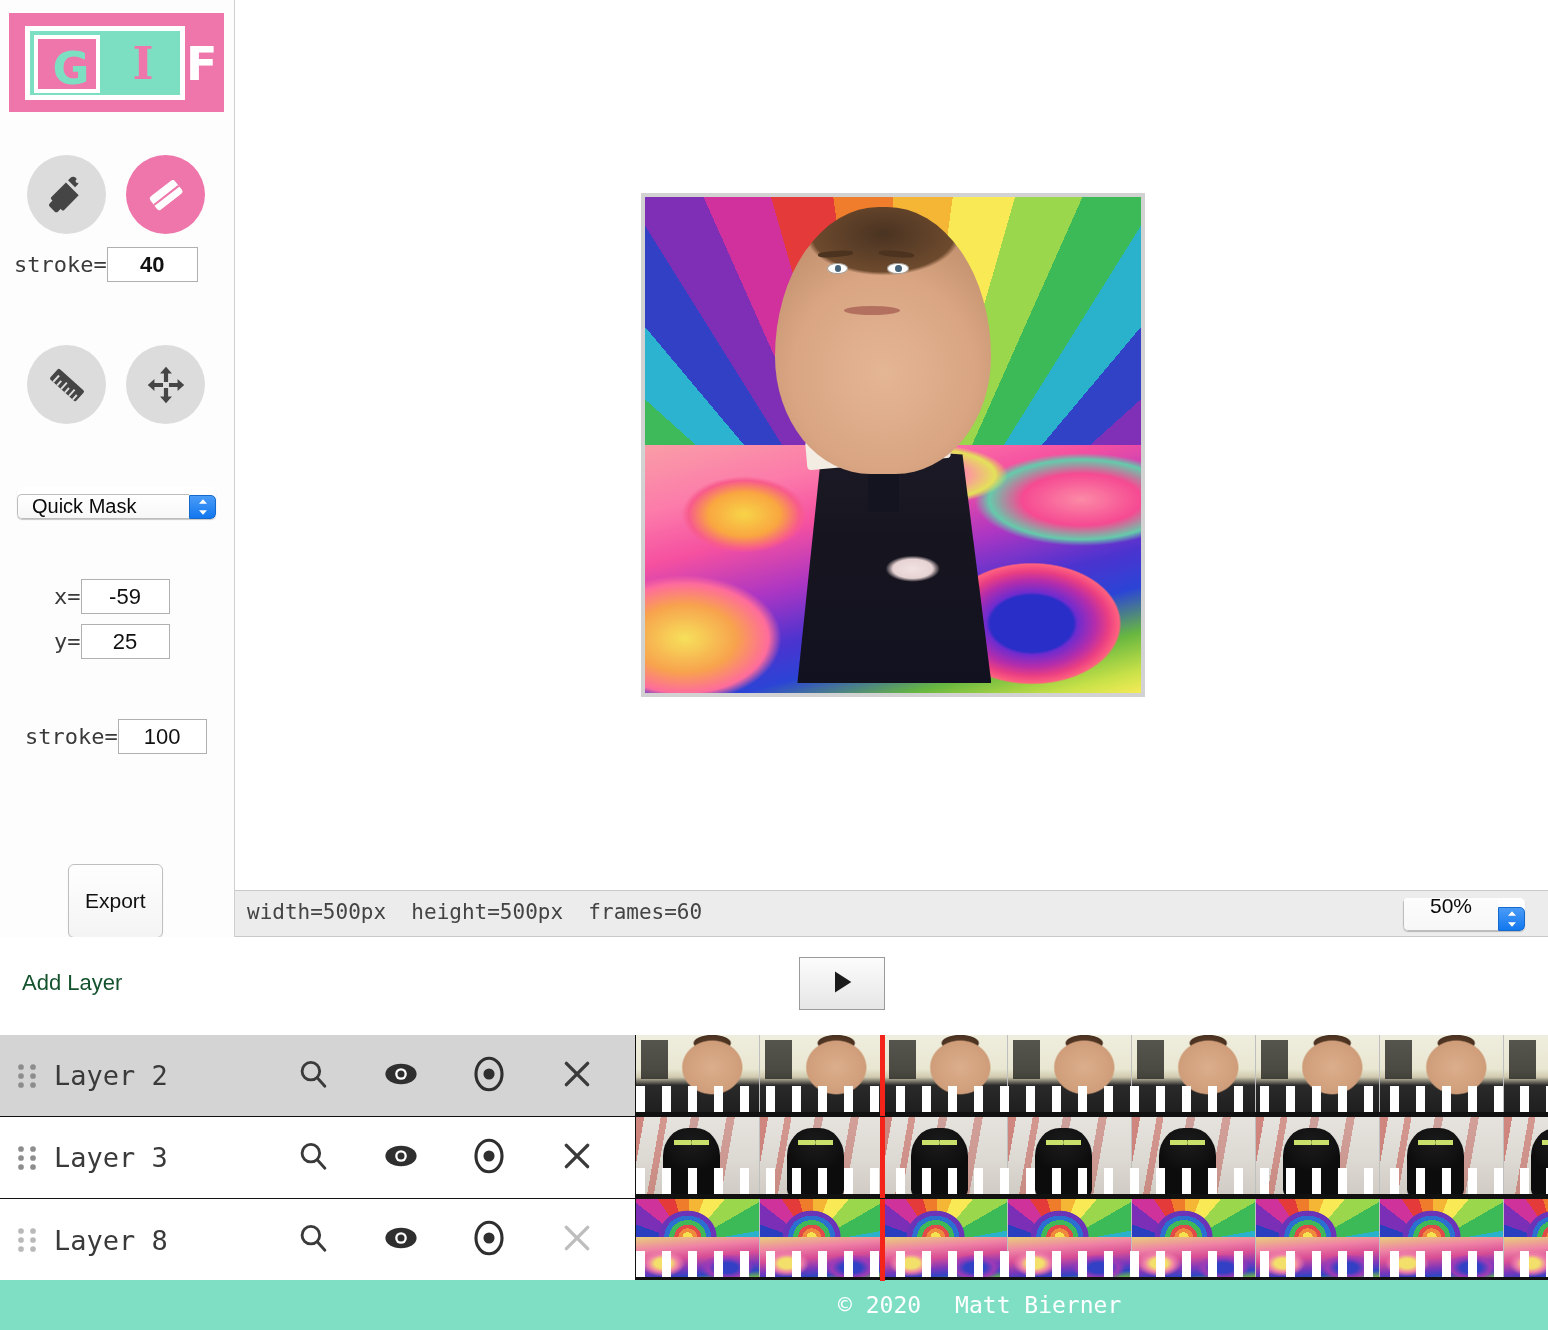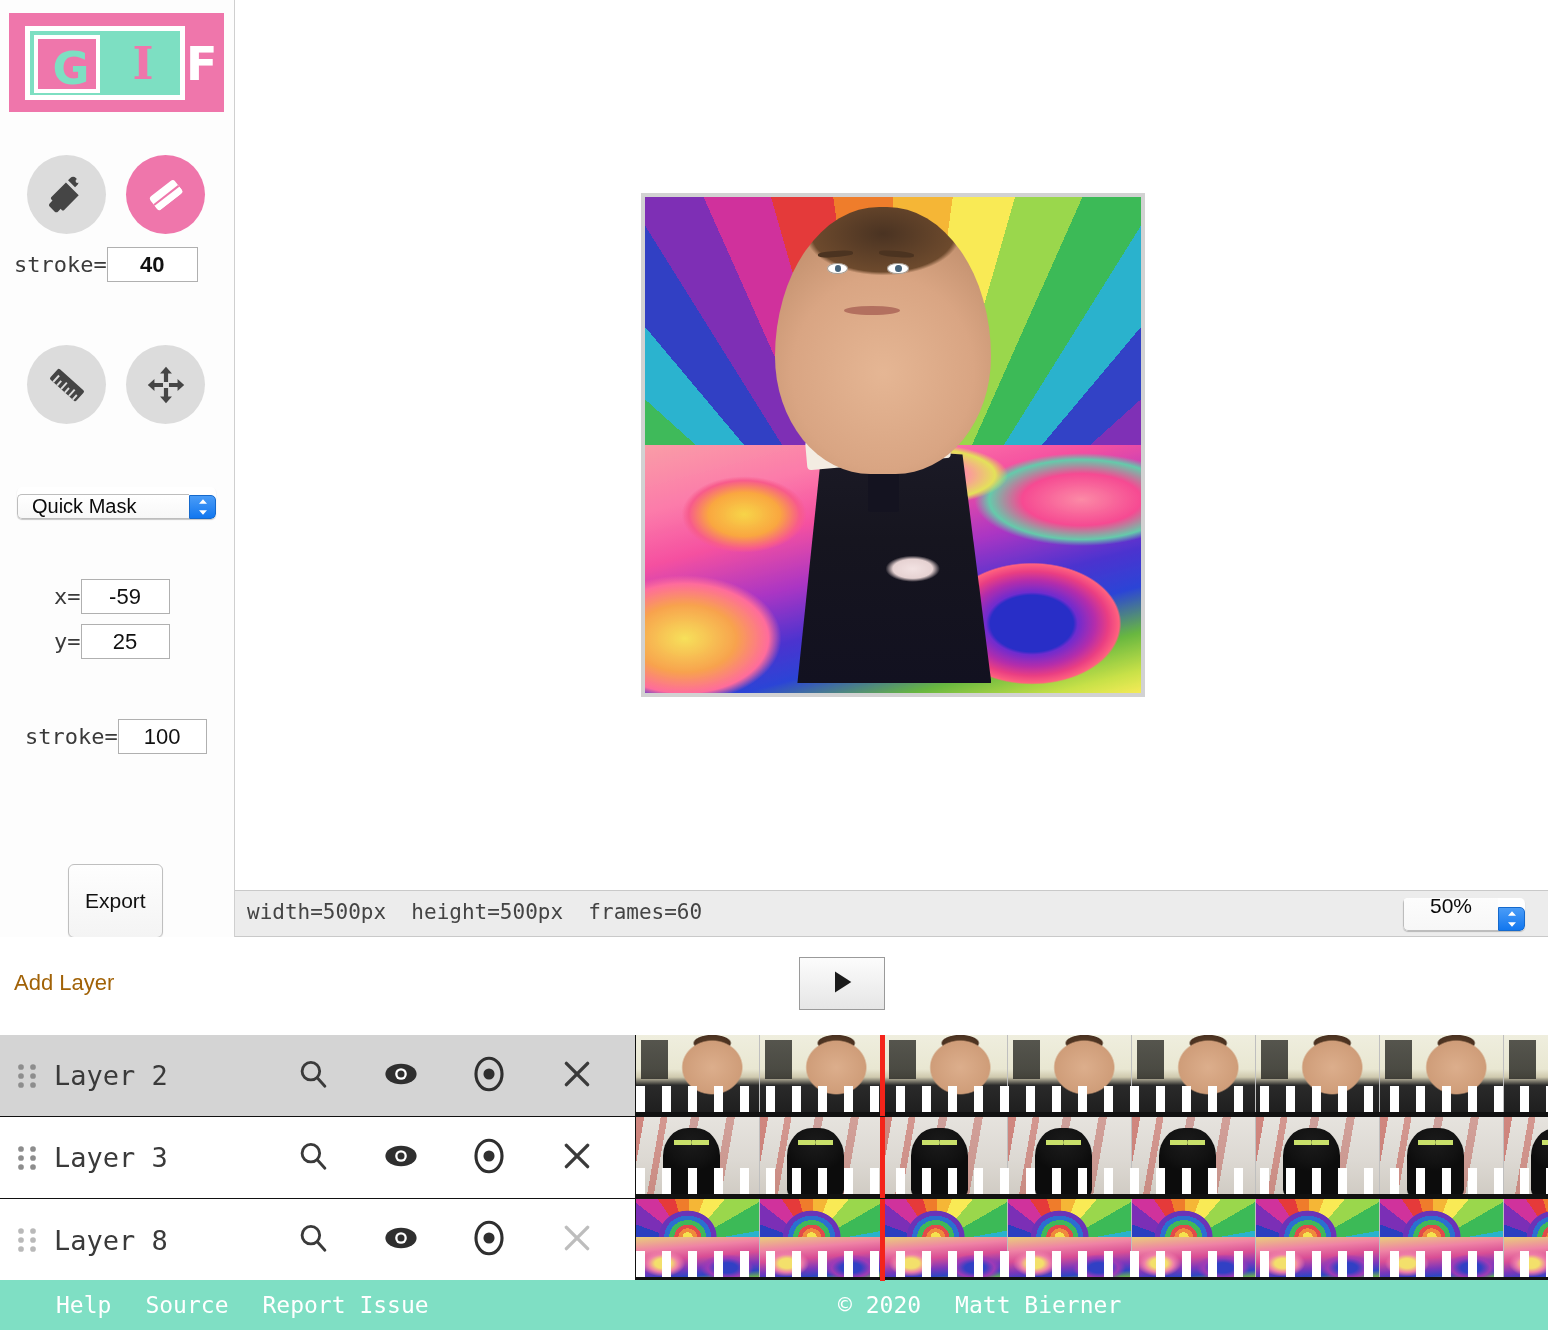--- a/index.html
+++ b/index.html
@@ -257,22 +257,22 @@
   }
   #zoom-select { right: 23px; top: 7px; width: 122px; height: 33px; }
   #zoom-select .msval { justify-content: center; padding: 12px; font-size: 21px; }
 
   
   #layers-toolbar {
     position: absolute; left: 0; top: 937px; width: 1548px; height: 98px;
     background: #ffffff;
   }
   #add-layer {
-    position: absolute; left: 14px; top: 33px;
-    font-size: 22px; color: #a16207; cursor: pointer;
+    position: absolute; left: 22px; top: 33px;
+    font-size: 22px; color: #14532d; cursor: pointer;
     font-family: "Liberation Sans", sans-serif;
   }
   #play-btn {
     position: absolute; left: 799px; top: 957px; width: 86px; height: 53px;
     background: linear-gradient(#fcfcfc,#e6e6e6);
     border: 1px solid #9a9a9a;
     display: flex; align-items: center; justify-content: center;
     cursor: pointer;
   }
 
@@ -761,23 +761,18 @@
             </div>
           </div>
           <div class="sprockets"></div>
           <div class="film-base"></div>
           <div class="playhead"></div>
         </div>
       </div>
     </div>
 
   <div id="footer">
-    <div class="flinks">
-      <span>Help</span>
-      <span>Source</span>
-      <span>Report Issue</span>
-    </div>
     <div class="fcopy">
       <span>© 2020</span>
       <span>Matt Bierner</span>
     </div>
   </div>
 </div>
 
 </body></html>

